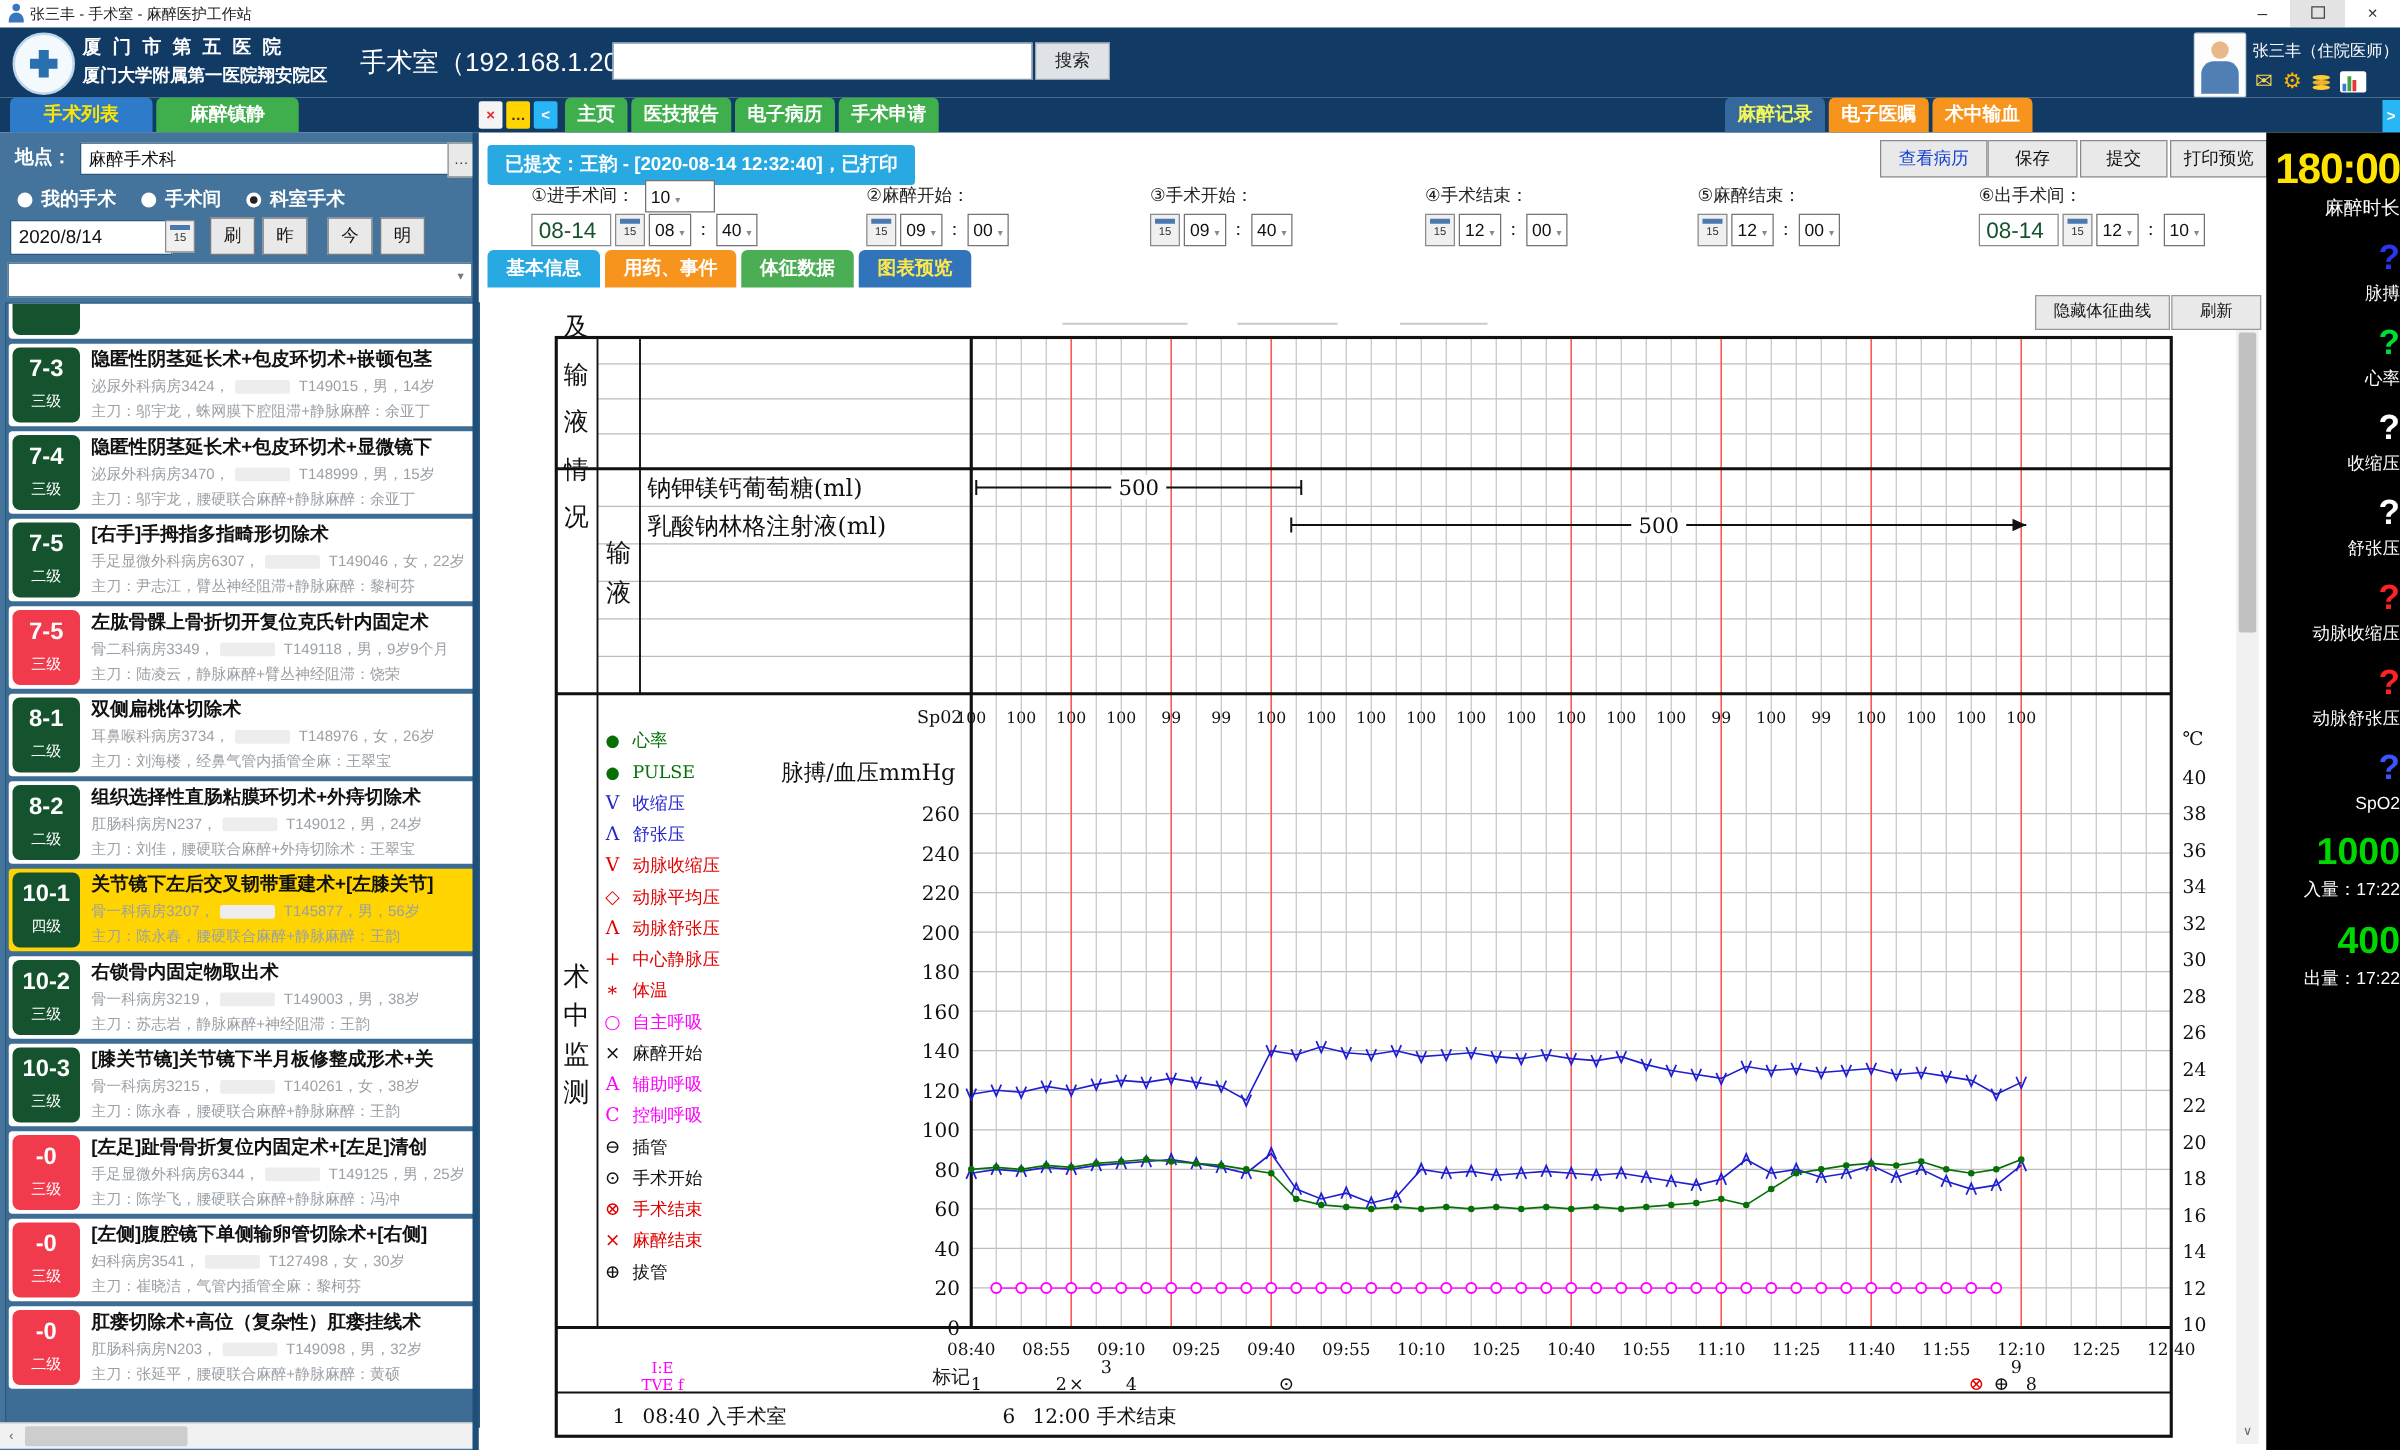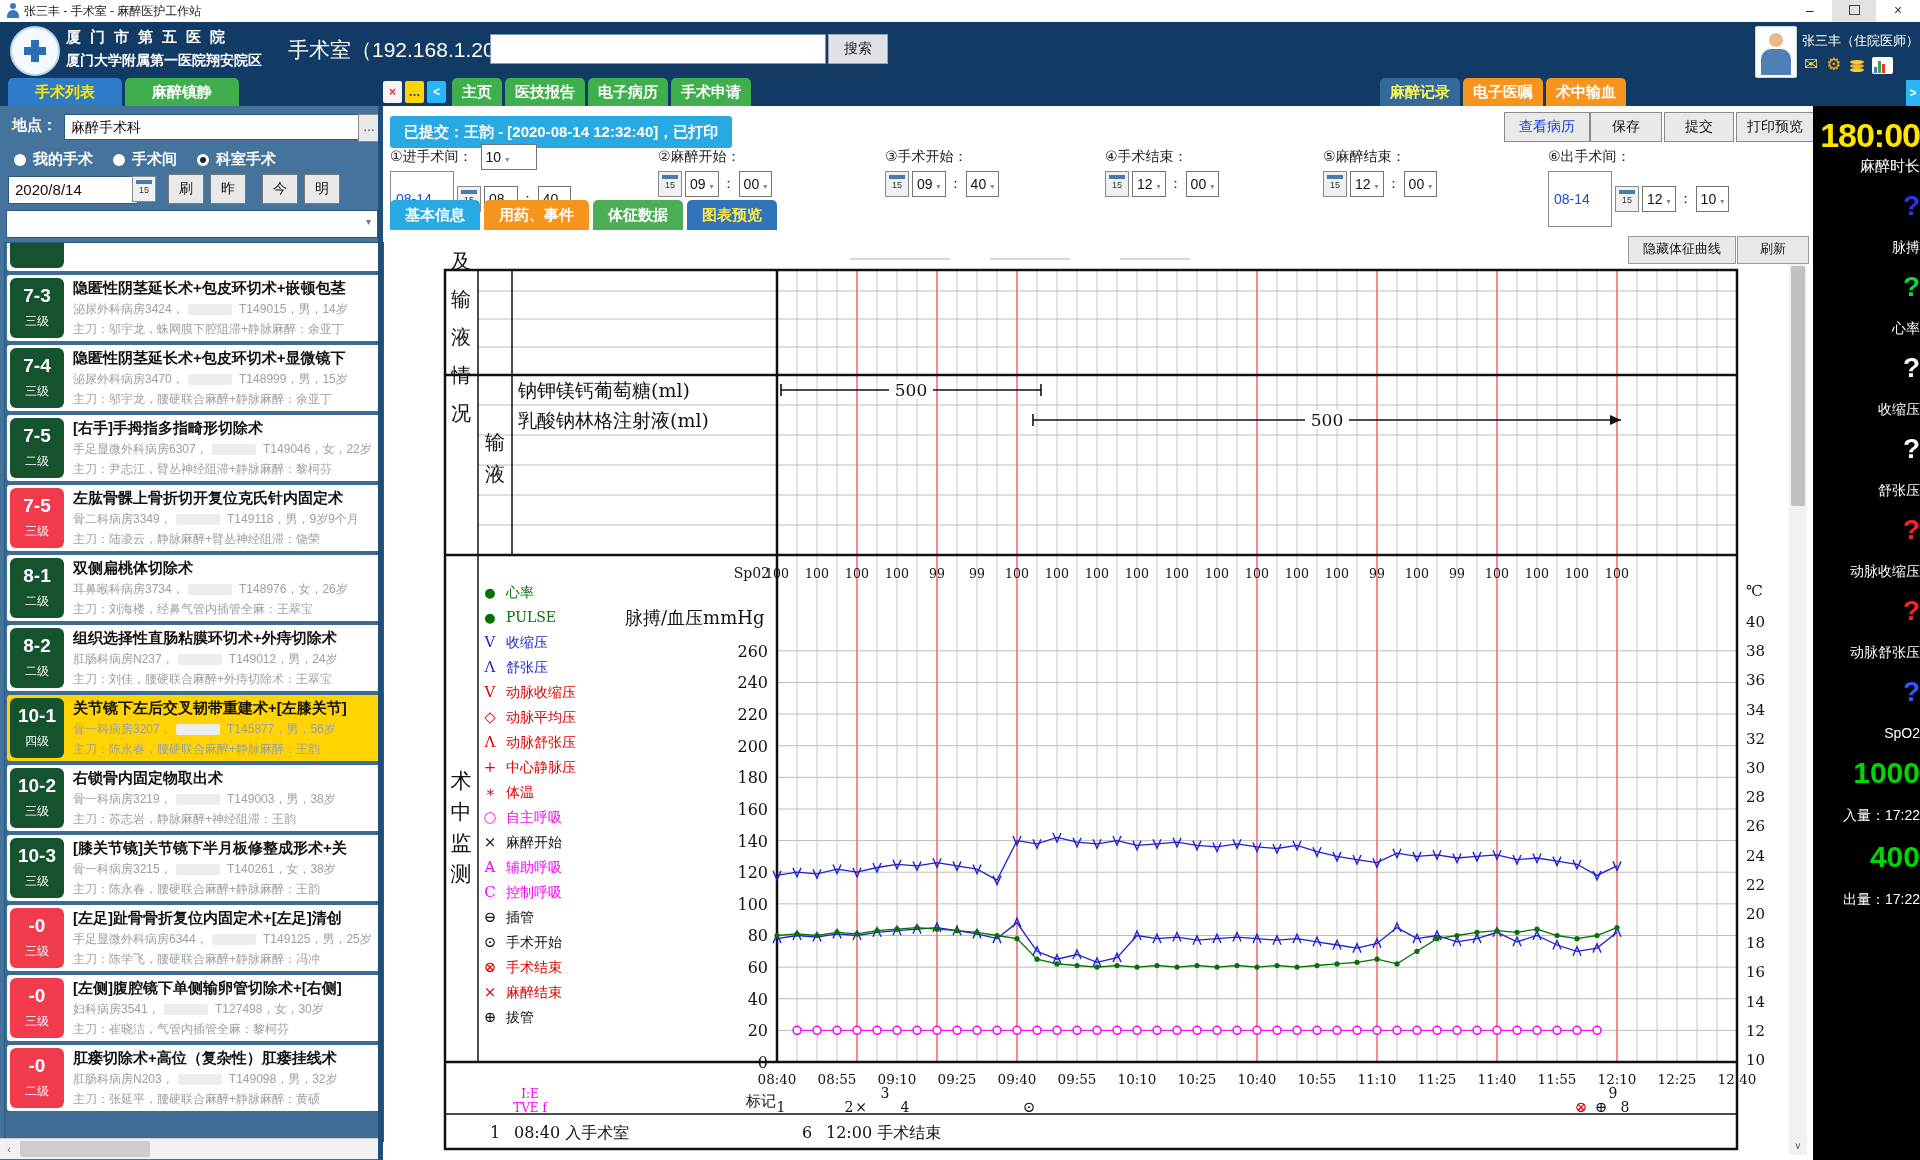--- a/index.html
+++ b/index.html
@@ -85,41 +85,41 @@
   .sbody .st2,.sbody .st3{font-size:12px;color:#9aa0a6;line-height:20px;white-space:nowrap;overflow:hidden;}
   .blur{display:inline-block;width:44px;height:11px;background:#ededed;border-radius:2px;margin:0 4px;vertical-align:middle;}
   #hscroll{position:absolute;left:0;top:1032px;width:382px;height:20px;background:#f1f1f1;border-top:1px solid #d5d5d5;}
   #hscroll .arr{position:absolute;left:0;top:0;width:18px;height:20px;color:#666;font-size:11px;text-align:center;line-height:20px;}
   #hscroll .thumb{position:absolute;left:20px;top:2px;width:130px;height:16px;background:#cdcdcd;border-radius:2px;}
   #sep{left:378px;top:106px;width:5px;height:1054px;background:#1f4e79;}
   
   #banner{left:390px;top:116px;height:32px;line-height:32px;padding:0 14px;border-radius:3px;background:#29a9e2;color:#fff;font-size:15px;font-weight:bold;}
   .actbtn{position:absolute;top:112px;height:28px;background:#e9e9e9;border:1px solid #8a8a8a;font-size:14px;color:#111;text-align:center;line-height:26px;}
   .actbtn.first{color:#1440d0;}
-  .tgroup{position:absolute;top:146px;width:250px;}
+  .tgroup{position:absolute;top:146px;width:250px;margin-left:35px;}
   .tlabel{font-size:14px;color:#222;height:22px;display:flex;align-items:center;gap:8px;}
   .trow{display:flex;gap:3px;margin-top:3px;align-items:center;}
   .cmb{border:1px solid #737373;background:#fff;height:24px;line-height:24px;padding:0 4px;font-size:14px;color:#111;white-space:nowrap;}
   .cmb .ar{font-size:8px;color:#888;margin-left:4px;}
-  .dinput{border:1px solid #8a8a8a;background:#fff;height:24px;line-height:24px;padding:15px 5px;font-size:14px;width:52px;color:#1d4ed8;}
+  .dinput{border:1px solid #8a8a8a;background:#fff;height:24px;line-height:24px;padding:0 5px;font-size:18px;width:52px;color:#14532d;}
   .colon{font-size:14px;color:#222;}
   #subtabs{position:absolute;left:390px;top:200px;display:flex;gap:4px;}
   .stab{height:30px;line-height:30px;padding:0 15px;border-radius:5px 5px 0 0;font-size:15px;font-weight:bold;color:#fff;}
   .chbtn{position:absolute;top:236px;height:26px;background:#e9e9e9;border:1px solid #999;font-size:13px;color:#111;text-align:center;line-height:24px;}
   #chartwrap{left:430px;top:246px;width:1360px;height:909px;}
   svg text{font-family:"DejaVu Serif","Liberation Serif",serif;}
   #vscroll{left:1789px;top:246px;width:18px;height:909px;background:#f1f1f1;}
   #vscroll .arr{position:absolute;left:0;width:18px;height:18px;color:#666;font-size:10px;text-align:center;line-height:18px;}
   #vscroll .thumb{position:absolute;left:2px;top:20px;width:14px;height:240px;background:#c1c1c1;border-radius:2px;}
   
   #vitals{left:1813px;top:106px;width:107px;height:1054px;background:#000;text-align:right;color:#fff;}
   #vduration{font-size:34px;font-weight:bold;margin-top:10px;letter-spacing:-1px;}
   #vdurlabel{font-size:15px;margin-top:2px;}
   .vval{font-size:28px;font-weight:bold;margin-top:15px;line-height:30px;}
-  .vlbl{font-size:14px;margin-top:18px;}
+  .vlbl{font-size:14px;margin-top:5px;}
   .tval{font-size:30px;font-weight:bold;margin-top:16px;line-height:32px;}
 </style>
 </head>
 <body>
 
 <div id="titlebar" class="abs">
   <span class="person-ic"></span>
   <span class="ttl">张三丰 - 手术室 - 麻醉医护工作站</span>
   <span class="winbtns">
     <span class="winbtn">–</span>

